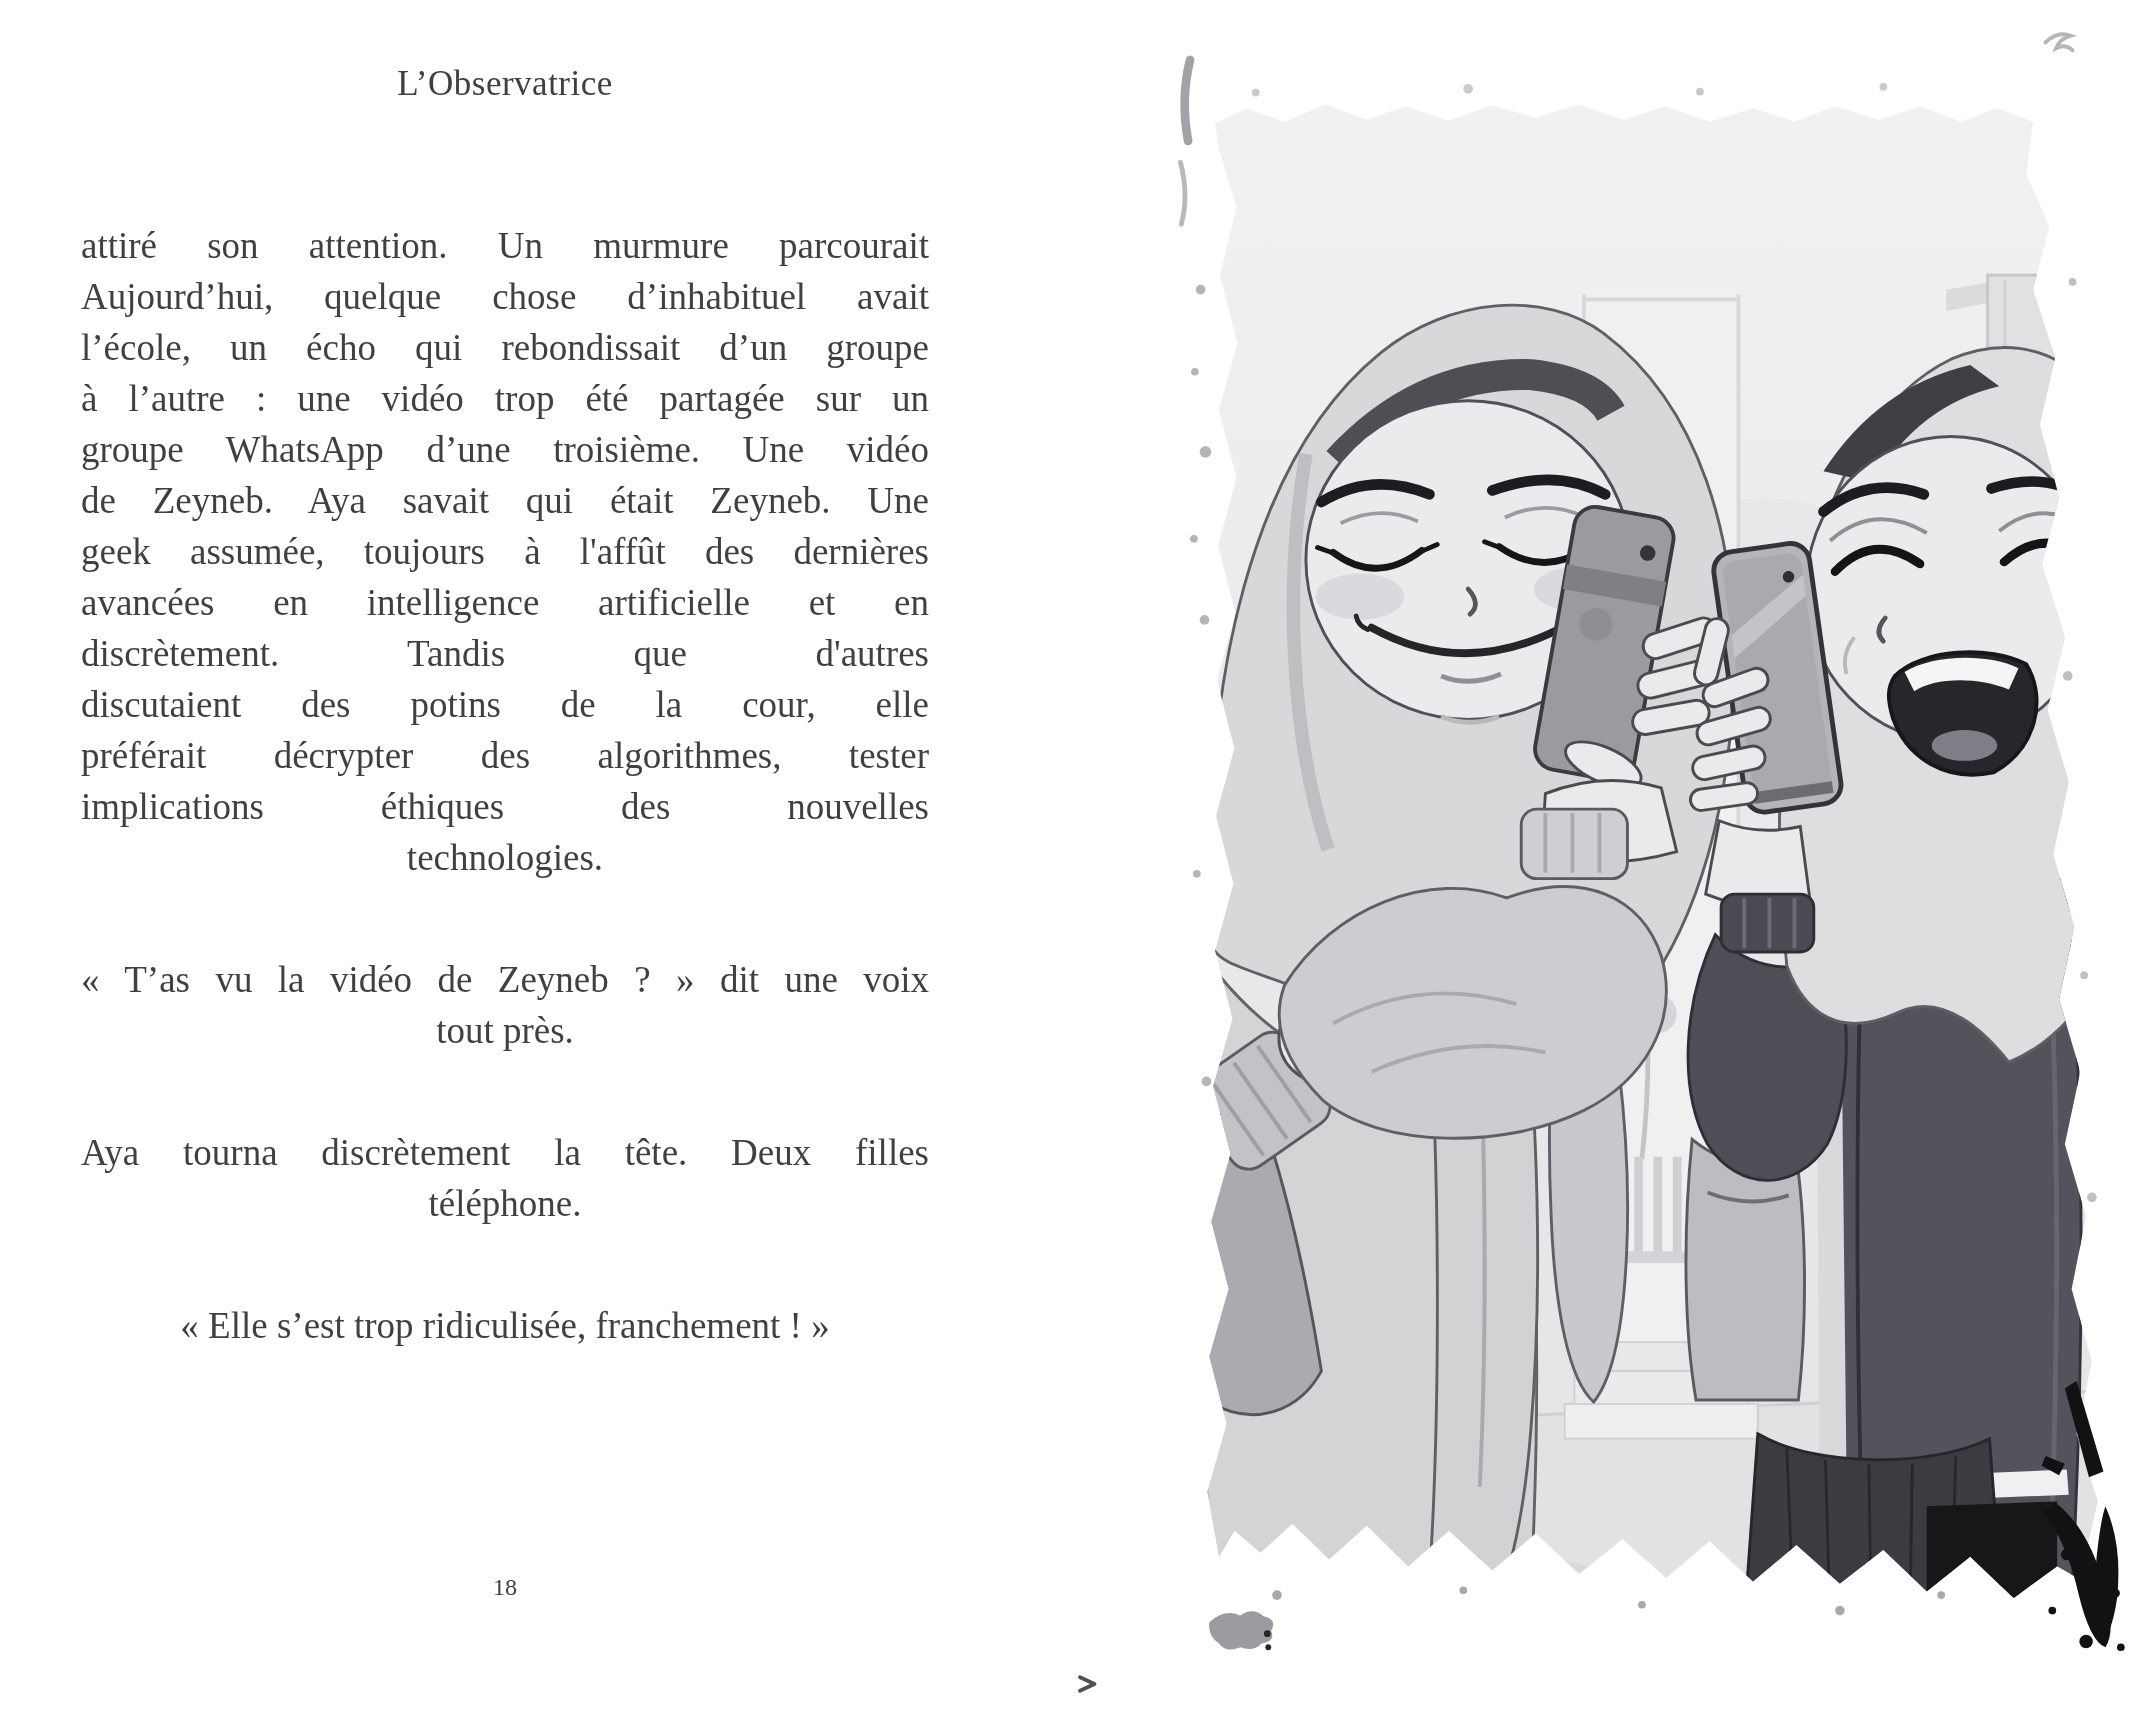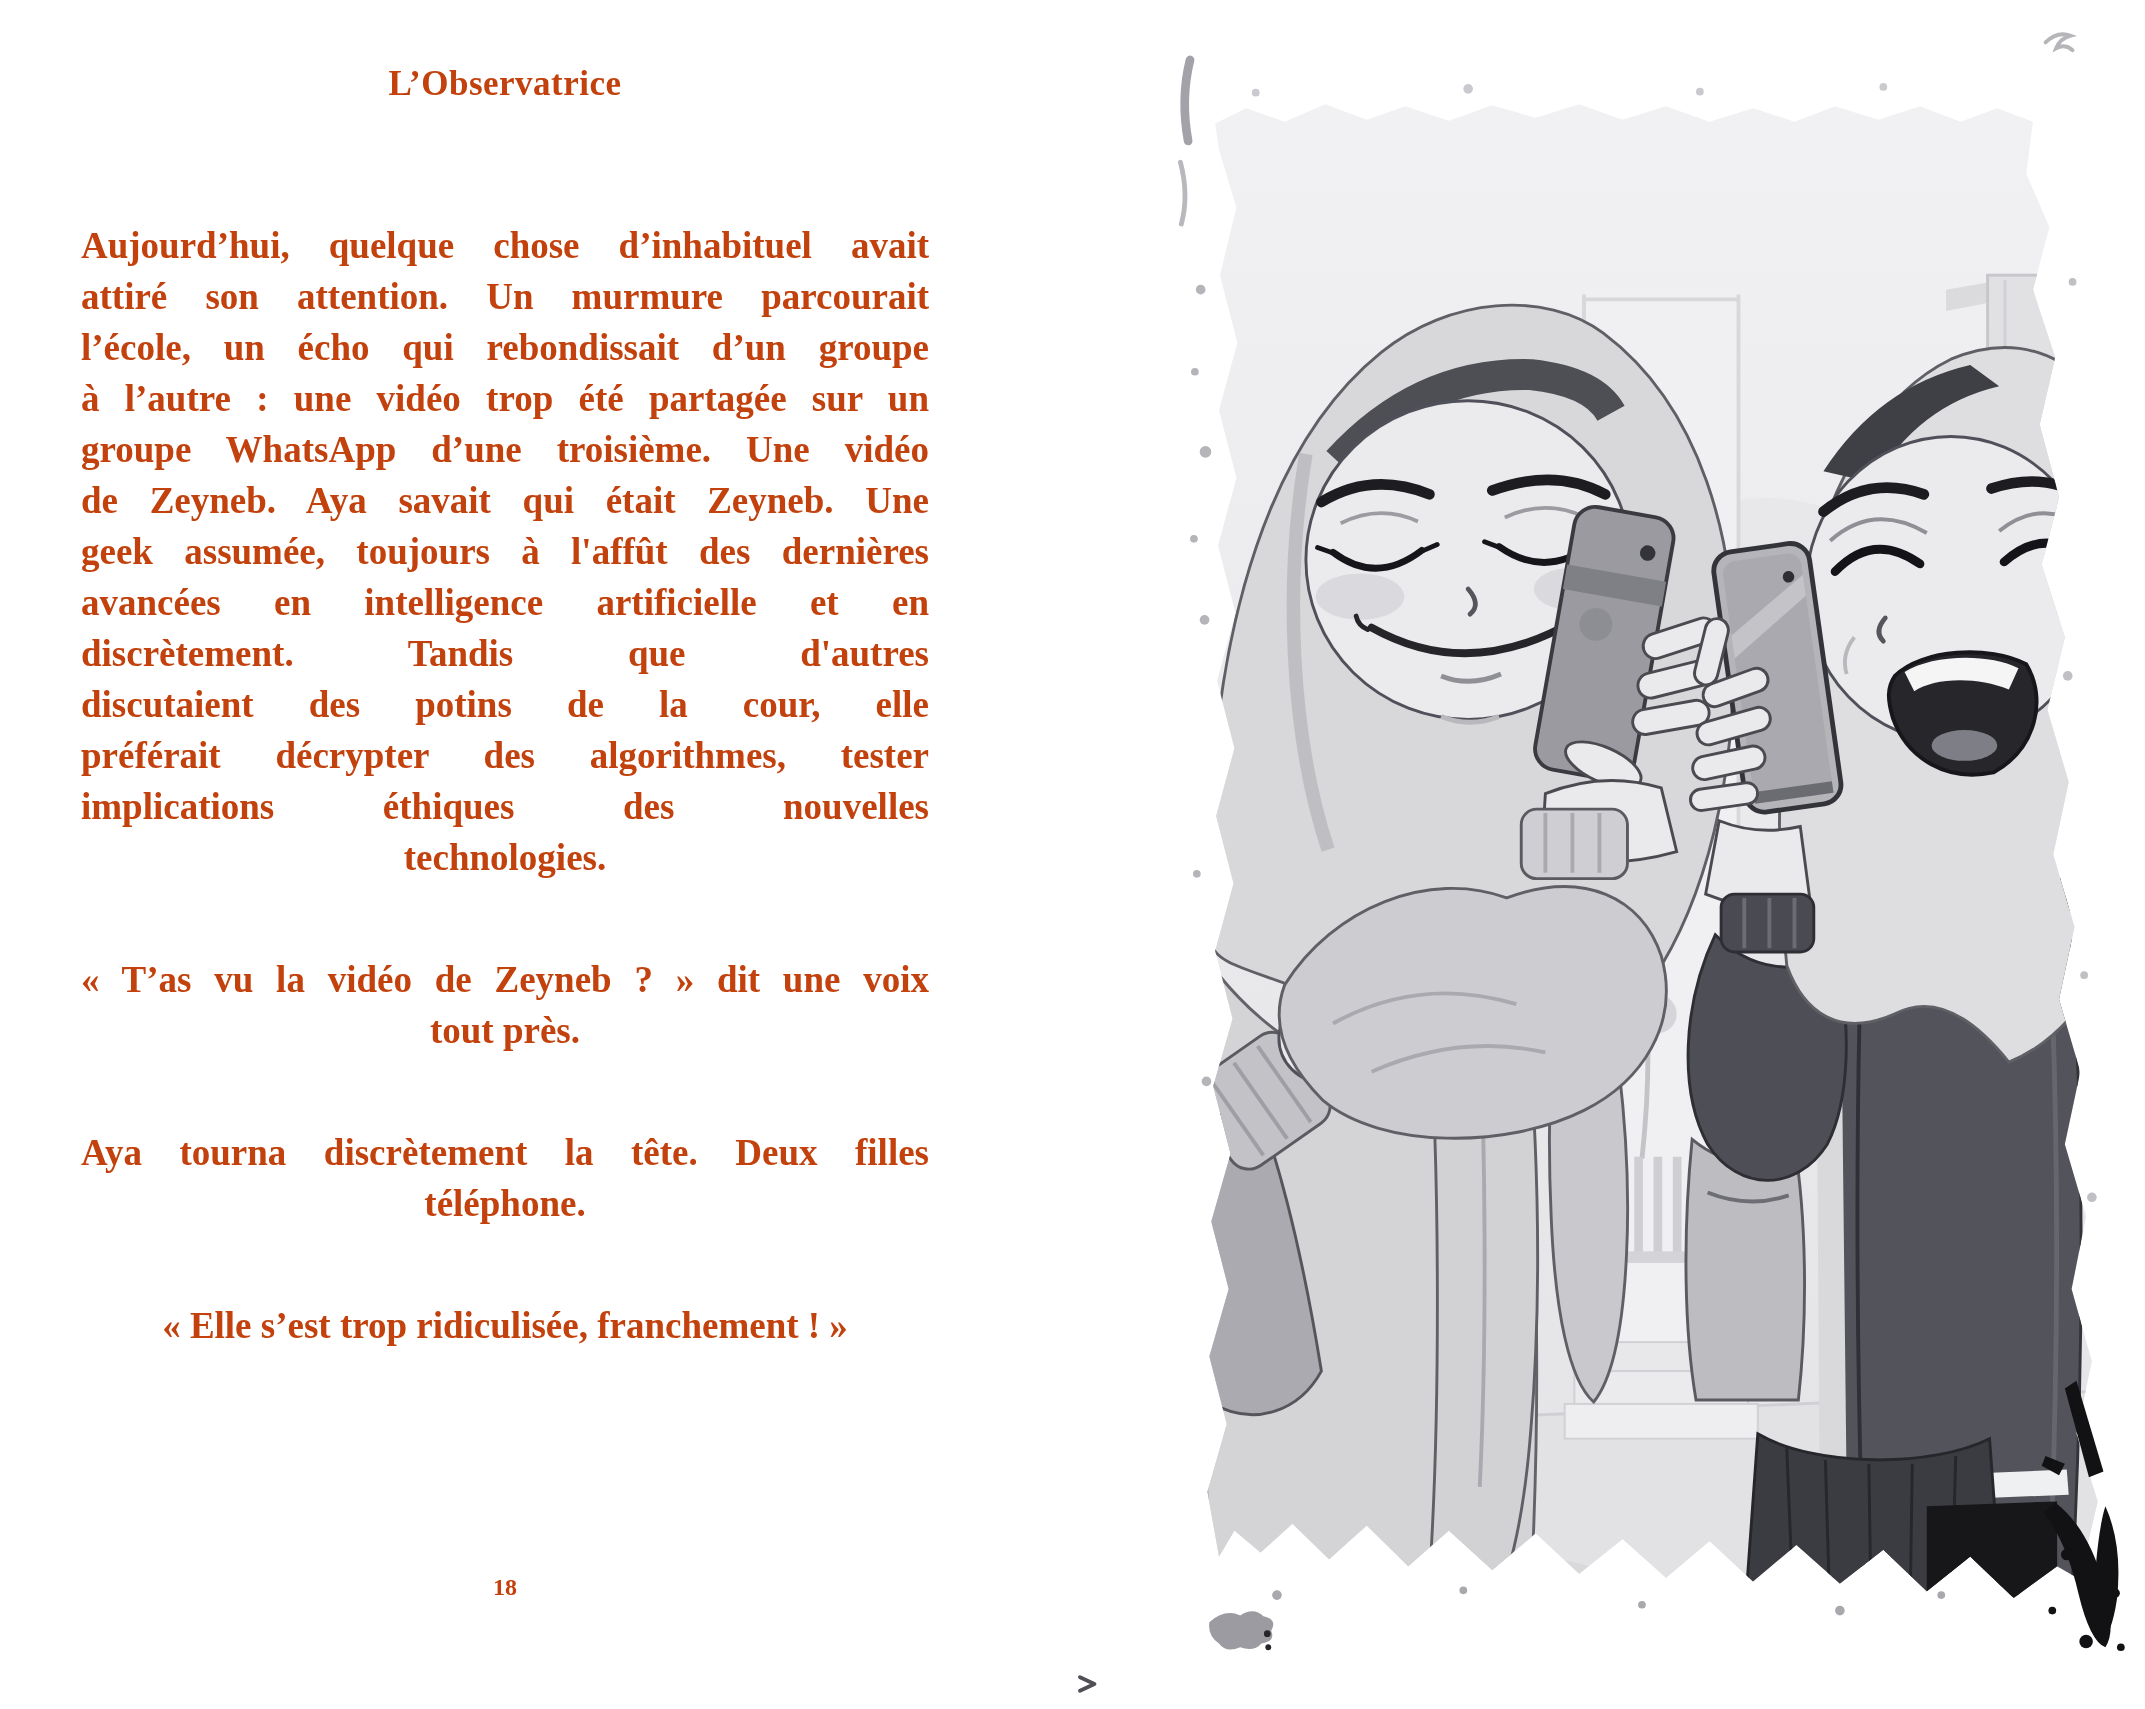--- a/index.html
+++ b/index.html
@@ -1,17 +1,17 @@
 <!DOCTYPE html>
 <html><head>
 <meta charset="utf-8">
 <style>
   html,body{margin:0;padding:0;background:#ffffff;}
   .stage{position:relative;width:2145px;height:1710px;background:#ffffff;overflow:hidden;
-         font-family:"Liberation Serif","DejaVu Serif",serif;color:#c2410c;font-weight:bold;}
+         font-family:"Liberation Serif","DejaVu Serif",serif;color:#404040;}
   .page-left{position:absolute;left:0;top:0;width:966px;height:1710px;}
   .page-right{position:absolute;left:966px;top:0;width:1180px;height:1710px;}
   .running-head{position:absolute;left:81px;top:64px;width:848px;text-align:center;
                 font-size:35px;letter-spacing:0.5px;}
   .textcol{position:absolute;left:81px;top:220px;width:848px;font-size:37px;line-height:51px;}
   .para{margin:0 0 71px 0;}
   .para:last-child{margin-bottom:16px;}
   .jline{text-align:justify;text-align-last:justify;}
   .lline{text-align:center;}
   .pagenum{position:absolute;left:81px;top:1574px;width:848px;text-align:center;font-size:24px;}
@@ -20,22 +20,22 @@
 </head>
 <body>
 
 <div class="stage">
 
   <div class="page-left">
     <div class="running-head">L’Observatrice</div>
 
     <div class="textcol">
       <div class="para">
+        <div class="jline">attiré son attention. Un murmure parcourait</div>
         <div class="jline">Aujourd’hui, quelque chose d’inhabituel avait</div>
-        <div class="jline">attiré son attention. Un murmure parcourait</div>
         <div class="jline">l’école, un écho qui rebondissait d’un groupe</div>
         <div class="jline">à l’autre : une vidéo trop été partagée sur un</div>
         <div class="jline">groupe WhatsApp d’une troisième. Une vidéo</div>
         <div class="jline">de Zeyneb. Aya savait qui était Zeyneb. Une</div>
         <div class="jline">geek assumée, toujours à l'affût des dernières</div>
         <div class="jline">avancées en intelligence artificielle et en</div>
         <div class="jline">discrètement. Tandis que d'autres</div>
         <div class="jline">discutaient des potins de la cour, elle</div>
         <div class="jline">préférait décrypter des algorithmes, tester</div>
         <div class="jline">implications éthiques des nouvelles</div>

